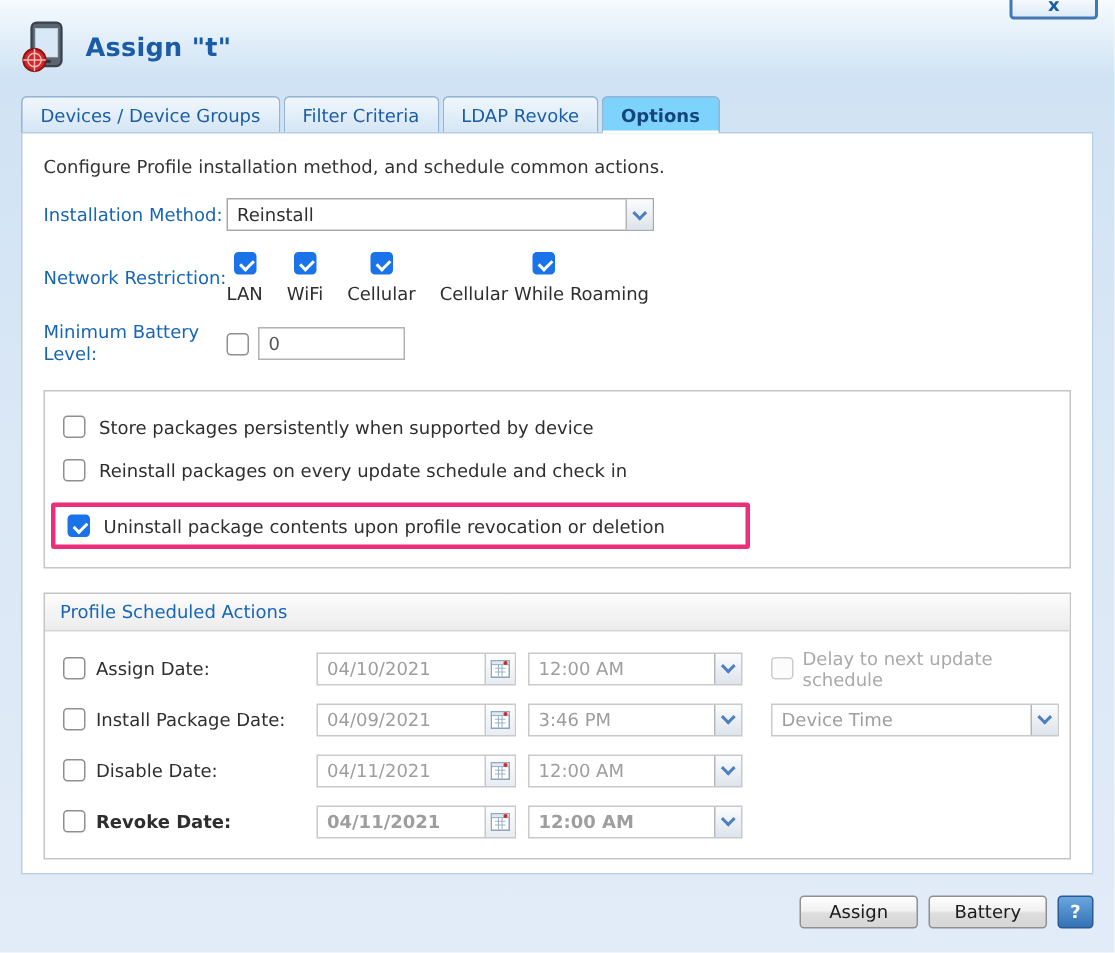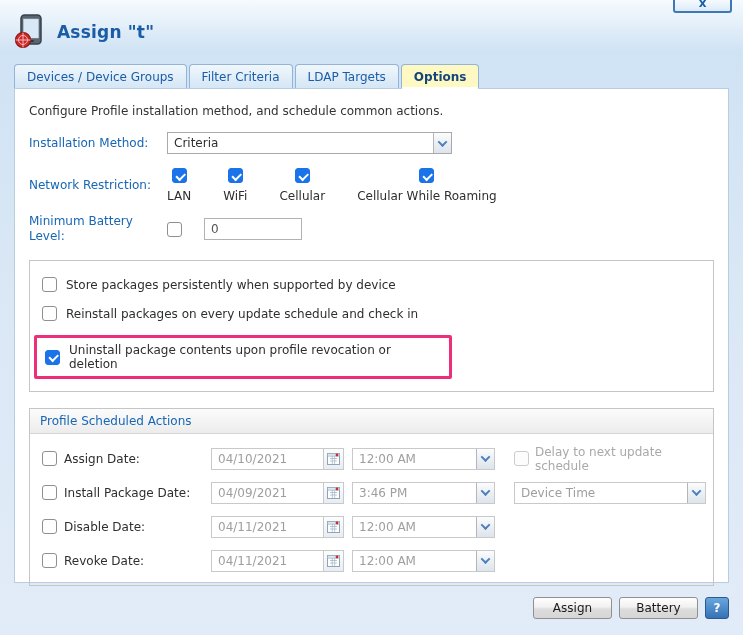--- a/index.html
+++ b/index.html
@@ -23,32 +23,32 @@
   .title { color:#1b5ca7; font-weight:bold; font-size:17px; letter-spacing:.2px; }
 
   
   .tabs { display:flex; gap:2px; margin:12px 0 0 14px; position:relative; z-index:2; }
   .tab {
     border:1px solid #93b4d4; border-bottom:none; border-radius:4px 4px 0 0;
     background:linear-gradient(180deg,#f0f7fc,#d5e6f5);
     color:#1a5da8; padding:5px 12px 4px; cursor:pointer; font-size:12px;
   }
   .tab.active {
-    background:#fef9c3; color:#14457c; font-weight:bold; position:relative;
+    background:#7dd3fc; color:#14457c; font-weight:bold; position:relative;
   }
   .tab.active::after { content:''; position:absolute; left:0; right:0; bottom:-1px; height:2px; background:#fff; }
 
   
   .panel {
     position:relative; margin:0 14px; background:#fff;
     border:1px solid #b7cde2; height:495px; padding:0 14px;
   }
   .intro { margin-top:15px; color:#333; }
 
-  .form-row { display:flex; align-items:center; margin-top:14px;gap:16px; }
+  .form-row { display:flex; align-items:center; margin-top:14px; }
   .blue-label { color:#1766b5; width:122px; flex:0 0 122px; line-height:1.25; }
   .blue-label.two-line { width:118px; flex-basis:118px; }
 
   
   .field {
     display:flex; align-items:center; height:22px; background:#fff;
     border:1px solid #a9a9a9; position:relative; cursor:pointer;
   }
   .field .field-value { flex:1; padding:0 6px; white-space:nowrap; overflow:hidden; }
   .field.disabled { border-color:#c9c9c9;gap:25px; }
@@ -87,25 +87,25 @@
   .groupbox-header {
     height:25px; display:flex; align-items:center; padding-left:10px;
     background:linear-gradient(180deg,#fcfcfc,#ececec);
     border-bottom:1px solid #d5d5d5; color:#1766b5;
   }
   .groupbox-body { padding:12px 12px 12px 12px; }
   .pkg-row { display:flex; align-items:center; gap:9px; margin:4px 0 14px; }
   .highlight-box {
     display:flex; align-items:center; gap:9px;
     border:3px solid #ed2e7b; border-radius:2px;
-    width:418px; margin-left:-8px; padding:5px 8px; margin-bottom:0;
+    width:466px; margin-left:-8px; padding:5px 8px; margin-bottom:0;
   }
 
   .sched-row { display:flex; align-items:center; height:25px; margin-bottom:9px; }
-  .sched-row:last-child { margin-bottom:0; }
+  .sched-row:last-child { margin-bottom:0;font-weight:bold; }
   .sched-label-col { width:169px; flex:0 0 169px; display:flex; align-items:center; gap:7px; }
   .date-field { width:133px; flex:0 0 133px; }
   .time-field { width:143px; flex:0 0 143px; margin-left:8px; }
   .extra-col { margin-left:19px; display:flex; align-items:center; gap:6px; }
   .device-time-field { width:192px; flex:0 0 192px; }
 
   
   .footer { display:flex; justify-content:flex-end; align-items:center; gap:7px; margin:14px 14px 0 0; }
   .btn {
     width:79px; height:22px; border:1px solid #909090; border-radius:3px;
@@ -137,32 +137,32 @@
       <circle cx="10" cy="27" r="4.5" fill="none" stroke="#f2b9b9" stroke-width="1"></circle>
       <path d="M10 19.5 v15 M2.5 27 h15" stroke="#f2b9b9" stroke-width="1"></path>
     </svg>
   </span>
   <span class="title">Assign "t"</span>
 </div>
 
 <div class="tabs">
   <div class="tab"><span>Devices / Device Groups</span></div>
   <div class="tab"><span>Filter Criteria</span></div>
-  <div class="tab"><span>LDAP Targets</span></div>
+  <div class="tab"><span>LDAP Revoke</span></div>
   <div class="tab active"><span>Options</span></div>
 </div>
 
 <div class="panel">
 
   <div class="intro">Configure Profile installation method, and schedule common actions.</div>
 
   <div class="form-row">
     <span class="blue-label">Installation Method:</span>
     <div class="field" style="width:285px">
-      <span class="field-value">Criteria</span>
+      <span class="field-value">Reinstall</span>
       <span class="dd-btn">
           <i class="chev"></i>
         </span>
     </div>
   </div>
 
   <div class="form-row">
     <span class="blue-label">Network Restriction:</span>
     <span class="cb-item">
       <span class="cb checked"></span>

